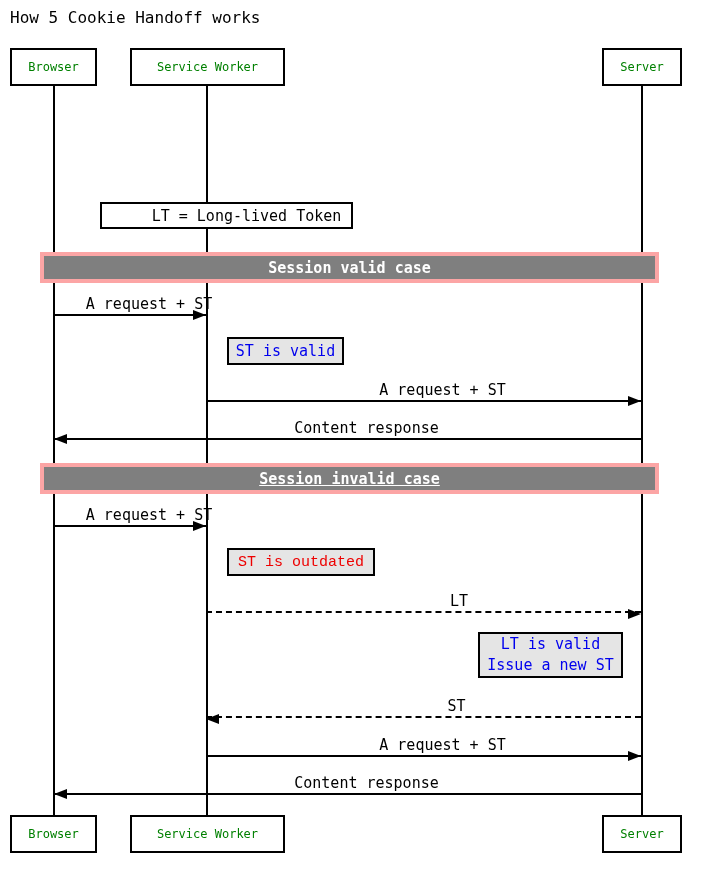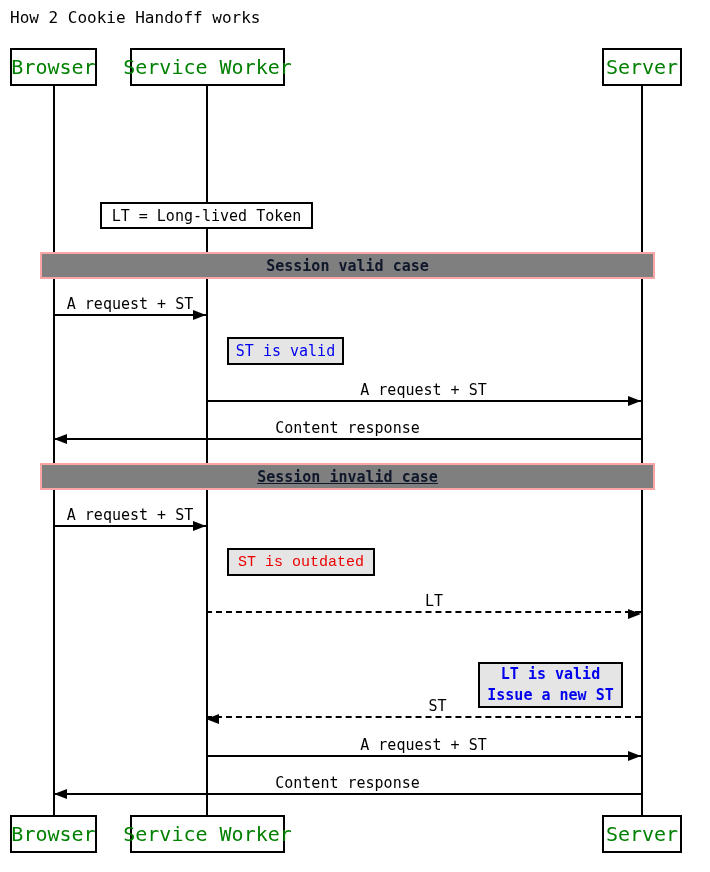--- a/index.html
+++ b/index.html
@@ -6,73 +6,73 @@
   #canvas{
     position:relative;width:710px;height:872px;background:#ffffff;
     font-family:"DejaVu Sans Mono","Liberation Mono",monospace;
     color:#000;overflow:hidden;
   }
   .abs{position:absolute;}
   #title{left:10px;top:8px;font-size:16px;letter-spacing:0px;white-space:nowrap;}
   .actor-box{
     height:34px;border:2px solid #000;background:#fff;
     display:flex;align-items:center;justify-content:center;
-    font-size:20px;color:#008000;z-index:5;white-space:nowrap;
+    font-size:12px;color:#008000;z-index:5;white-space:nowrap;
   }
   .lifeline{width:2px;top:86px;height:729px;background:#000;z-index:1;}
   .legend-note{
     border:2px solid #000;background:#fff;z-index:4;
     display:flex;align-items:center;justify-content:center;
     font-size:15px;white-space:nowrap;
   }
   .band{
-    left:40px;width:611px;height:23px;background:#7f7f7f;border:2px solid #fca5a5;
+    left:40px;width:611px;height:23px;background:#7f7f7f;border:4px solid #fca5a5;
     display:flex;align-items:center;justify-content:center;
-    color:#0f172a;font-weight:bold;font-size:15px;z-index:4;white-space:nowrap;
+    color:#ffffff;font-weight:bold;font-size:15px;z-index:4;white-space:nowrap;
   }
   .msg-line{height:2px;background:#000;z-index:3;}
   .msg-line.dashed{height:0;background:none;border-top:2px dashed #000;}
   .head{position:absolute;width:0;height:0;top:-4px;
     border-top:5px solid transparent;border-bottom:5px solid transparent;}
   .head.right{right:0;border-left:13px solid #000;}
   .head.left{left:0;border-right:13px solid #000;}
   .msg-label{
     text-align:center;font-size:15px;height:20px;line-height:20px;
-    z-index:3;white-space:nowrap;
+    z-index:3;white-space:nowrap;padding-left:19px;
   }
   .state-note{
     border:2px solid #000;background:#e5e5e5;z-index:4;
     display:flex;flex-direction:column;align-items:center;justify-content:center;
     font-size:15px;line-height:21px;white-space:nowrap;
   }
   .state-note.blue{color:#0000ee;}
   .state-note.red{color:#ee0000;font-family:Liberation Mono, monospace;}
 </style>
 </head>
 <body>
 
 <div id="canvas">
 
-  <div class="abs" id="title">How 2 Cookie Handoff works</div>
+  <div class="abs" id="title">How 5 Cookie Handoff works</div>
 
   <div class="abs lifeline" style="left:53px;"></div>
   <div class="abs lifeline" style="left:206px;"></div>
   <div class="abs lifeline" style="left:641px;"></div>
 
   <div class="abs actor-box" style="left:10px;top:48px;width:83px;">
       <span>Browser</span>
     </div>
   <div class="abs actor-box" style="left:130px;top:48px;width:151px;">
       <span>Service Worker</span>
     </div>
   <div class="abs actor-box" style="left:602px;top:48px;width:76px;">
       <span>Server</span>
     </div>
 
-  <div class="abs legend-note" style="left:100px;top:202px;width:209px;height:23px;">
+  <div class="abs legend-note" style="left:100px;top:202px;width:209px;height:23px;padding-left:40px;">
       <span>LT = Long-lived Token</span>
     </div>
 
   <div class="abs band" style="top:252px;">
       <span>Session valid case</span>
     </div>
 
   <div class="abs msg-label" style="left:54px;top:294px;width:152px;">A request + ST</div>
   <div class="abs msg-line" style="left:54px;top:314px;width:152px;">
       <span class="head right"></span>
@@ -98,26 +98,26 @@
 
   <div class="abs msg-label" style="left:54px;top:505px;width:152px;">A request + ST</div>
   <div class="abs msg-line" style="left:54px;top:525px;width:152px;">
       <span class="head right"></span>
     </div>
 
   <div class="abs state-note red" style="left:227px;top:548px;width:144px;height:24px;">
       <span>ST is outdated</span>
     </div>
 
-  <div class="abs msg-label" style="left:206px;top:591px;width:456px;">LT</div>
+  <div class="abs msg-label" style="left:212px;top:591px;width:456px;">LT</div>
   <div class="abs msg-line dashed" style="left:206px;top:611px;width:435px;">
       <span class="head right"></span>
     </div>
 
-  <div class="abs state-note blue" style="left:478px;top:662px;width:141px;height:42px;font-weight:bold;">
+  <div class="abs state-note blue" style="left:478px;top:632px;width:141px;height:42px;">
     <span>LT is valid</span>
     <span>Issue a new ST</span>
   </div>
 
   <div class="abs msg-label" style="left:206px;top:696px;width:463px;">ST</div>
   <div class="abs msg-line dashed" style="left:206px;top:716px;width:435px;">
       <span class="head left"></span>
     </div>
 
   <div class="abs msg-label" style="left:206px;top:735px;width:435px;">A request + ST</div>

